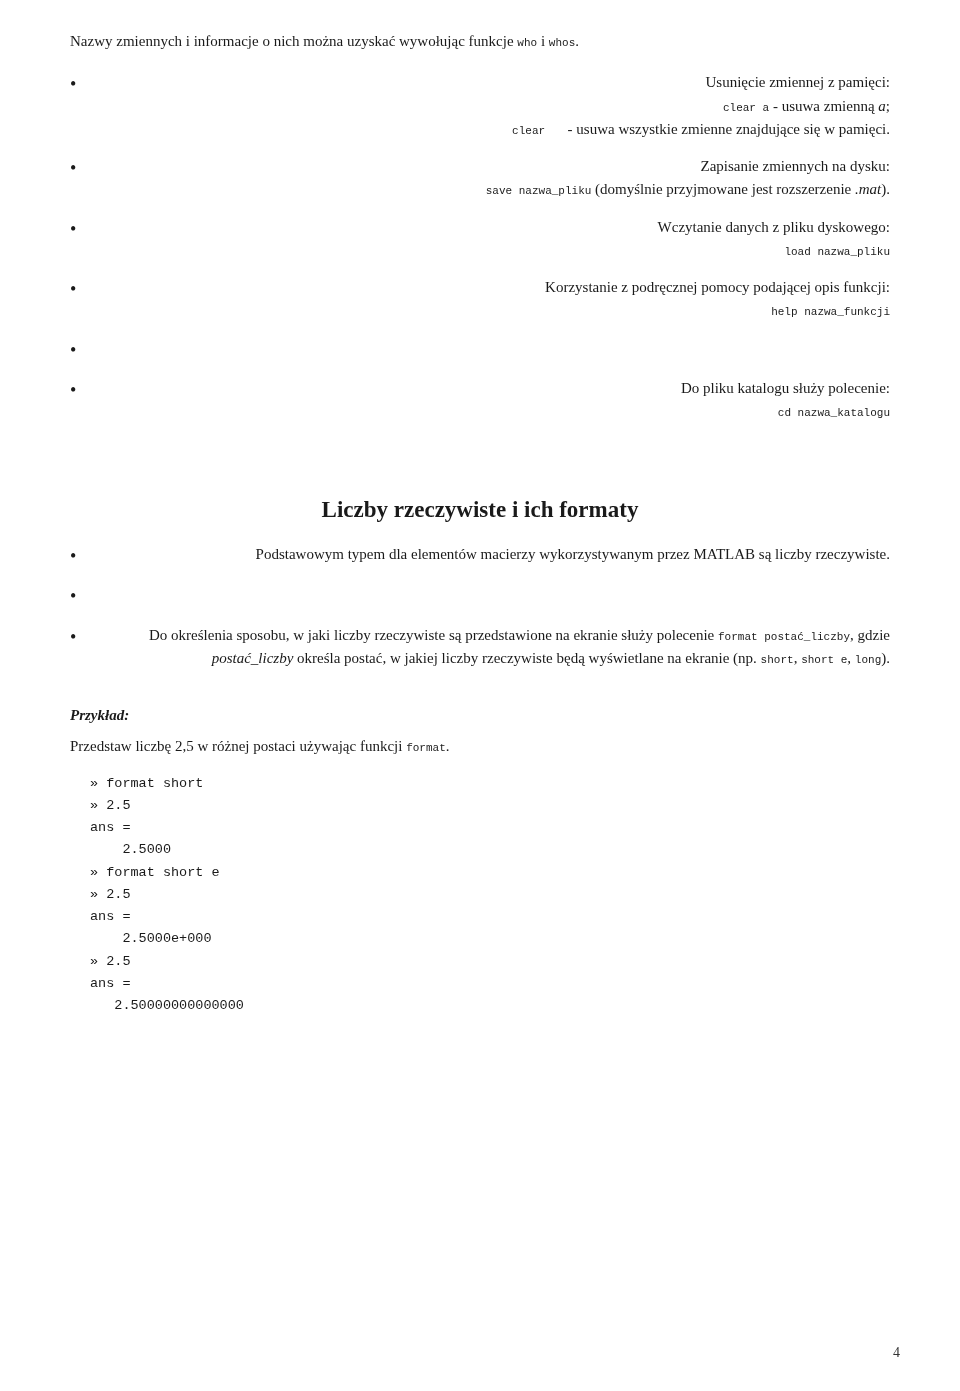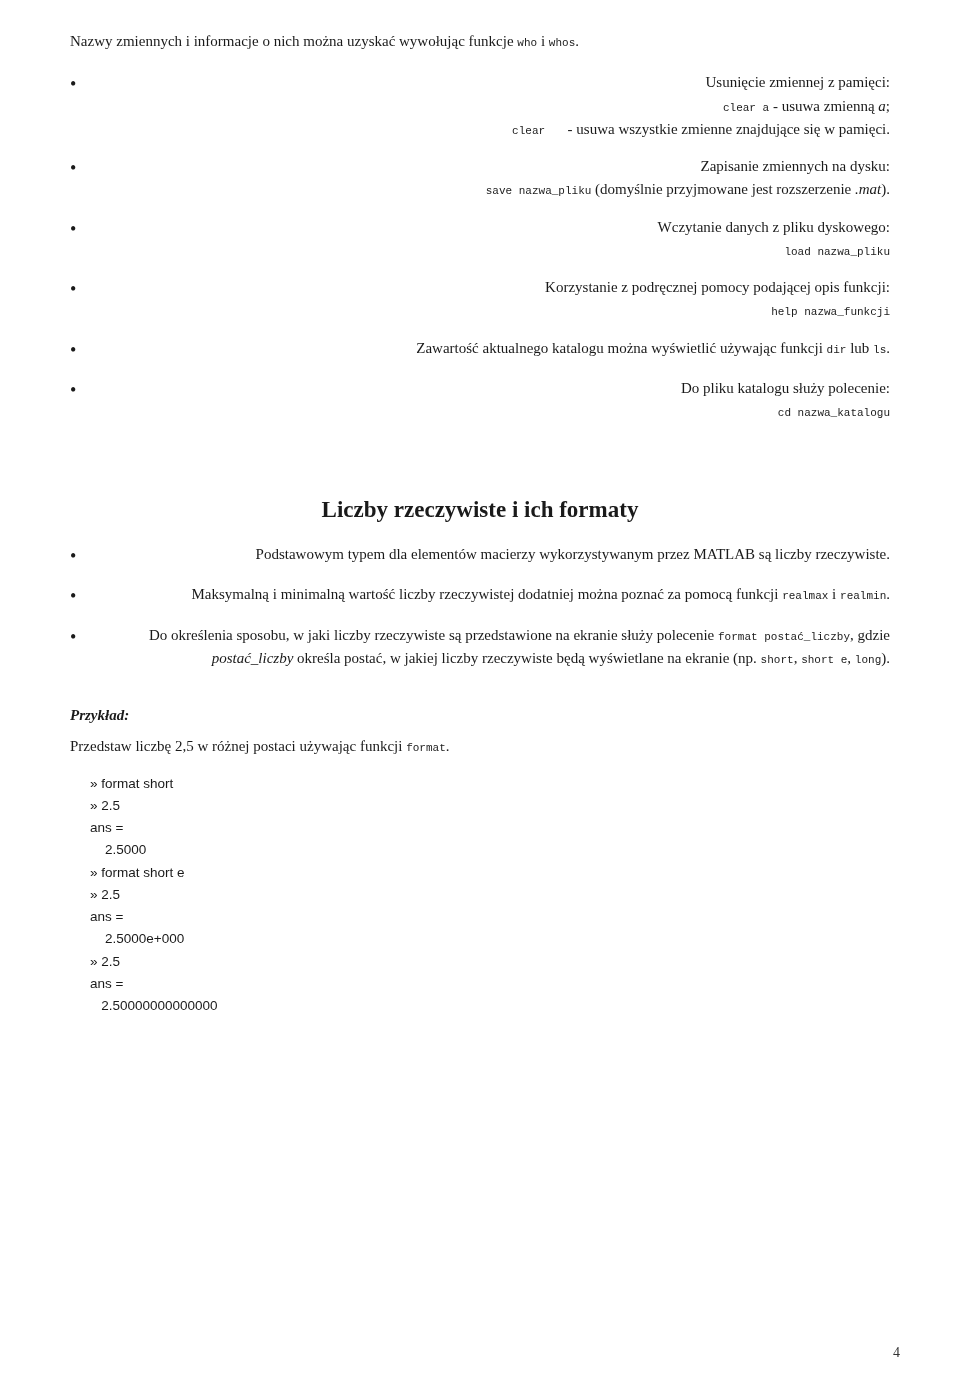--- a/index.html
+++ b/index.html
@@ -61,21 +61,21 @@
       margin: 40px 0 20px 0;
     }
 
     .bold-italic {
       font-weight: bold;
       font-style: italic;
       margin-top: 14px;
     }
 
     .code-block {
-      font-family: Liberation Sans, sans-serif;
+      font-family: Liberation Mono, monospace;
       font-size: 13.5px;
       margin: 14px 0 4px 20px;
       line-height: 1.65;
     }
 
     .page-number {
       position: absolute;
       bottom: 30px;
       right: 60px;
       font-size: 14px;
@@ -132,23 +132,20 @@
   <div class="bullet-item">
     <span class="bullet-dot">•</span>
     <div class="bullet-text">
       <span>Korzystanie z podręcznej pomocy podającej opis funkcji:</span><br>
       <code>help nazwa_funkcji</code>
     </div>
   </div>
 
   <div class="bullet-item">
     <span class="bullet-dot">•</span>
-    <div class="bullet-text">
-      <span>Zawartość aktualnego katalogu można wyświetlić używając funkcji <code>dir</code> lub <code>ls</code>.</span>
-    </div>
   </div>
 
   <div class="bullet-item">
     <span class="bullet-dot">•</span>
     <div class="bullet-text">
       <span>Do pliku katalogu służy polecenie:</span><br>
       <code>cd nazwa_katalogu</code>
     </div>
   </div>
 
@@ -158,23 +155,20 @@
 
   <div class="bullet-item">
     <span class="bullet-dot">•</span>
     <div class="bullet-text">
       <span>Podstawowym typem dla elementów macierzy wykorzystywanym przez MATLAB są liczby rzeczywiste.</span>
     </div>
   </div>
 
   <div class="bullet-item">
     <span class="bullet-dot">•</span>
-    <div class="bullet-text">
-      <span>Maksymalną i minimalną wartość liczby rzeczywistej dodatniej można poznać za pomocą funkcji </span><code>realmax</code><span> i </span><code>realmin</code><span>.</span>
-    </div>
   </div>
 
   <div class="bullet-item">
     <span class="bullet-dot">•</span>
     <div class="bullet-text">
       <span>Do określenia sposobu, w jaki liczby rzeczywiste są przedstawione na ekranie służy polecenie </span><code>format postać_liczby</code><span>, gdzie <em>postać_liczby</em> określa postać, w jakiej liczby rzeczywiste będą wyświetlane na ekranie (np. </span><code>short</code><span>, </span><code>short e</code><span>, </span><code>long</code><span>).</span>
     </div>
   </div>
 
   <div class="section-spacer"></div>

